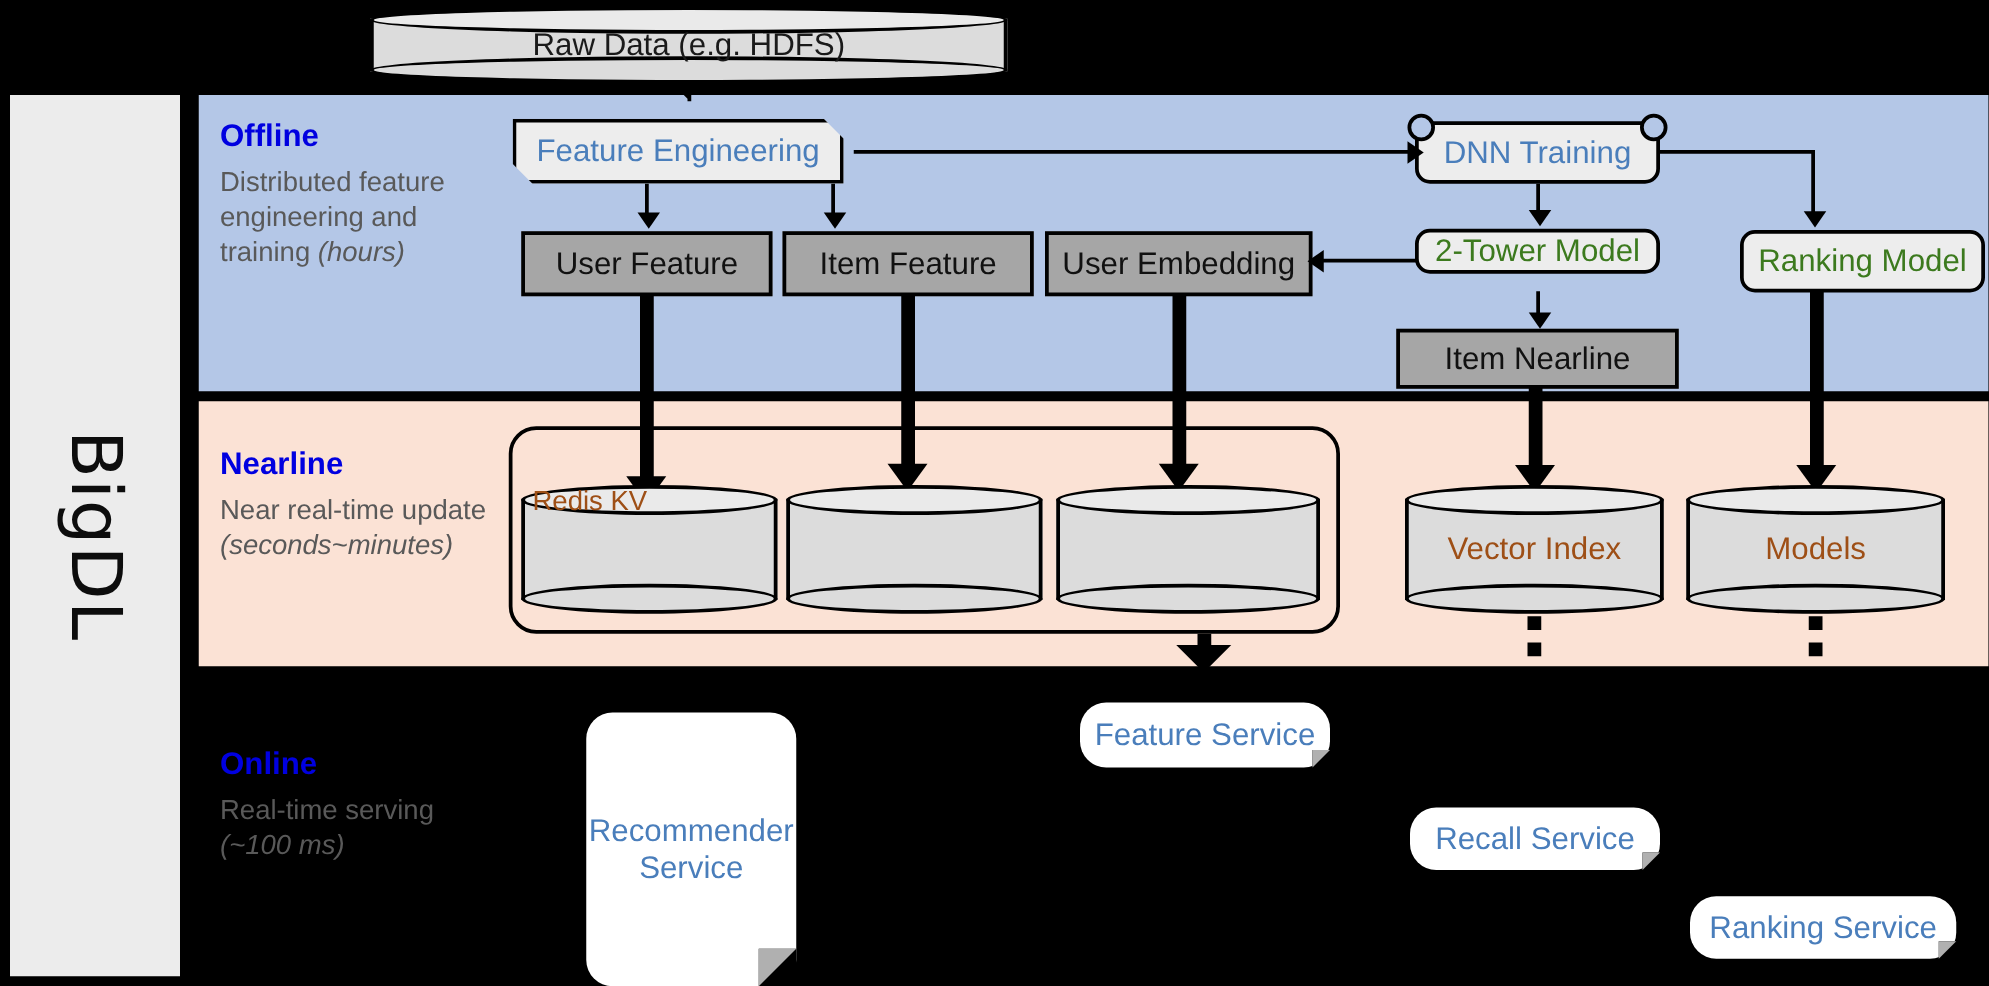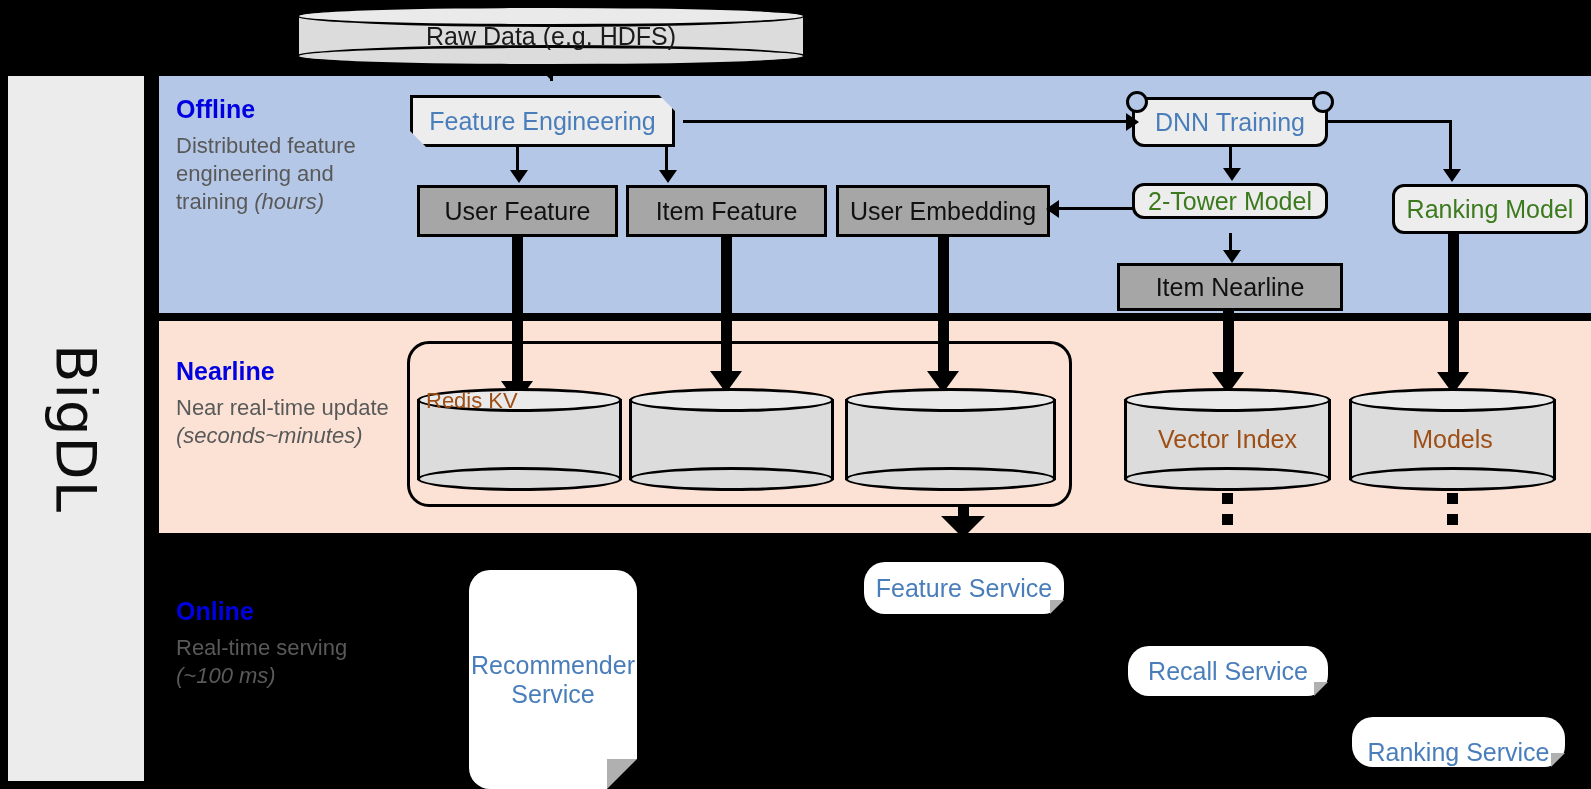--- a/index.html
+++ b/index.html
@@ -364,18 +364,18 @@
   <div class="node service-box" id="node-feature-service" style="left:864px; top:562px; width:200px; height:52px;">
     <span>Feature Service</span>
     <span class="fold"></span>
   </div>
 
   <div class="node service-box" id="node-recall-service" style="left:1128px; top:646px; width:200px; height:50px;">
     <span>Recall Service</span>
     <span class="fold"></span>
   </div>
 
-  <div class="node service-box" id="node-ranking-service" style="left:1352px; top:717px; width:213px; height:50px;align-items:flex-end;">
+  <div class="node service-box" id="node-ranking-service" style="left:1352px; top:717px; width:213px; height:50px;">
     <span>Ranking Service</span>
     <span class="fold"></span>
   </div>
 
 </div>
 
 </body></html>

